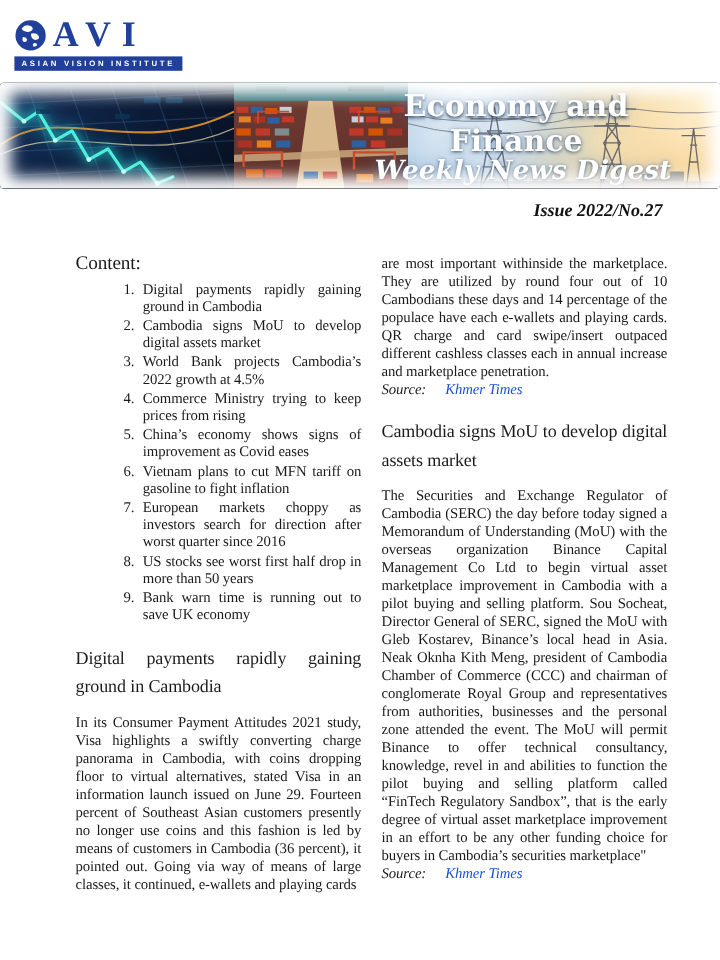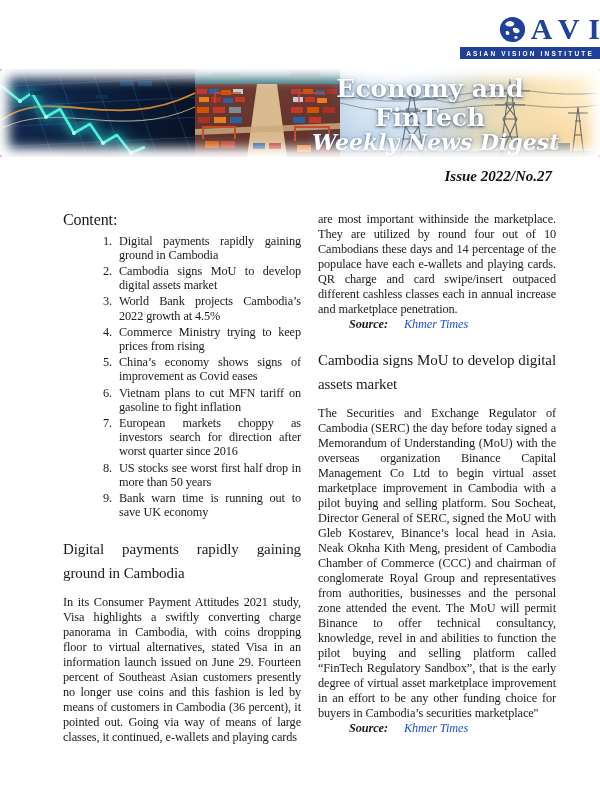--- a/index.html
+++ b/index.html
@@ -2,21 +2,21 @@
 <html><head>
 <meta charset="utf-8">
 <style>
   html,body{margin:0;padding:0;}
   body{
     width:600px;height:800px;background:#ffffff;overflow:hidden;
     font-family:"Liberation Serif","DejaVu Serif",serif;color:#1a1a1a;
     -webkit-font-smoothing:antialiased;
   }
   
-  .logo-wrap{display:flex;flex-direction:column;align-items:flex-end;padding-top:14px;}
+  .logo-wrap{display:flex;flex-direction:column;align-items:flex-start;padding-top:14px;padding-left:12px;}
   .logo-row{display:flex;align-items:center;gap:5px;}
   .logo-acronym{
     font-family:"Liberation Serif",serif;font-weight:bold;font-size:30px;
     color:#21409a;letter-spacing:9px;line-height:1;margin-right:-9px;
   }
   .logo-bar{
     margin-top:3px;background:#21409a;color:#fff;
     font-family:"Liberation Sans",sans-serif;font-size:6.5px;font-weight:bold;
     letter-spacing:2.2px;padding:2.5px 6px 2px 6px;white-space:nowrap;
   }
@@ -57,21 +57,21 @@
   .toc-heading{font-size:16px;margin:0 0 7px 0;text-align:left;}
   ol.toc{margin:0;padding:0 0 0 52px;line-height:14.2px;}
   ol.toc li{margin-bottom:2px;padding-left:4px;}
   .article-heading{
     font-size:15px;font-weight:normal;color:#1a1a1a;line-height:24px;
     margin:18px 0 10px 0;text-align:justify;
   }
   .article-heading.first-right{margin-top:16px;}
   p.body-text{margin:0;}
   p.source-line{margin:0;font-style:italic;text-align:left;}
-  .source-label{font-weight:bold;margin-left:31px;}
+  .source-label{font-weight:normal;}
   a.source-link{color:#1d4ed8;cursor:pointer;margin-left:13px;}
 </style>
 </head>
 <body>
 
 <div>
 
   <div class="logo-wrap">
     <div class="logo-row">
       <span style="display:inline-flex;">
@@ -190,21 +190,21 @@
         <g stroke="#5a5f6a" stroke-width="0.8" fill="none" opacity="0.7">
           <path d="M0,26 Q45,36 92,30 Q128,24 150,22 Q172,20 190,22 Q225,27 260,24"></path>
           <path d="M0,34 Q45,46 86,42 Q130,37 155,36 Q175,35 185,36 Q225,41 260,36"></path>
           <path d="M92,30 Q120,40 150,22"></path>
         </g>
         <rect x="0" y="82" width="260" height="6" fill="#6a7582" opacity="0.55"></rect>
         <path d="M195,82 L195,76 L205,76 L205,80 L218,80 L218,74 L230,74 L230,82 Z" fill="#5a6570" opacity="0.7"></path>
       </svg>
     </div>
 
-    <div class="banner-title">Economy and FinTech</div>
+    <div class="banner-title">Economy and Finance</div>
     <div class="banner-subtitle">Weekly News Digest</div>
     <div class="banner-fade"></div>
   </div>
 
   <div class="issue-line">Issue 2022/No.27</div>
 
   <div class="cols">
 
     <div class="col">
       <p class="toc-heading">Content:</p>

